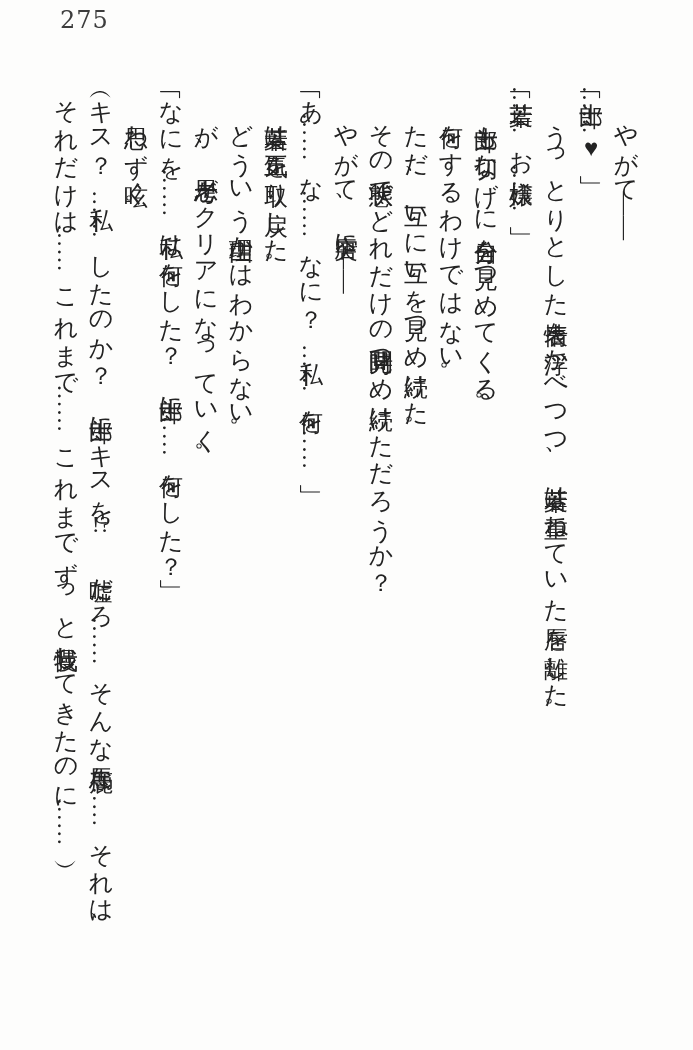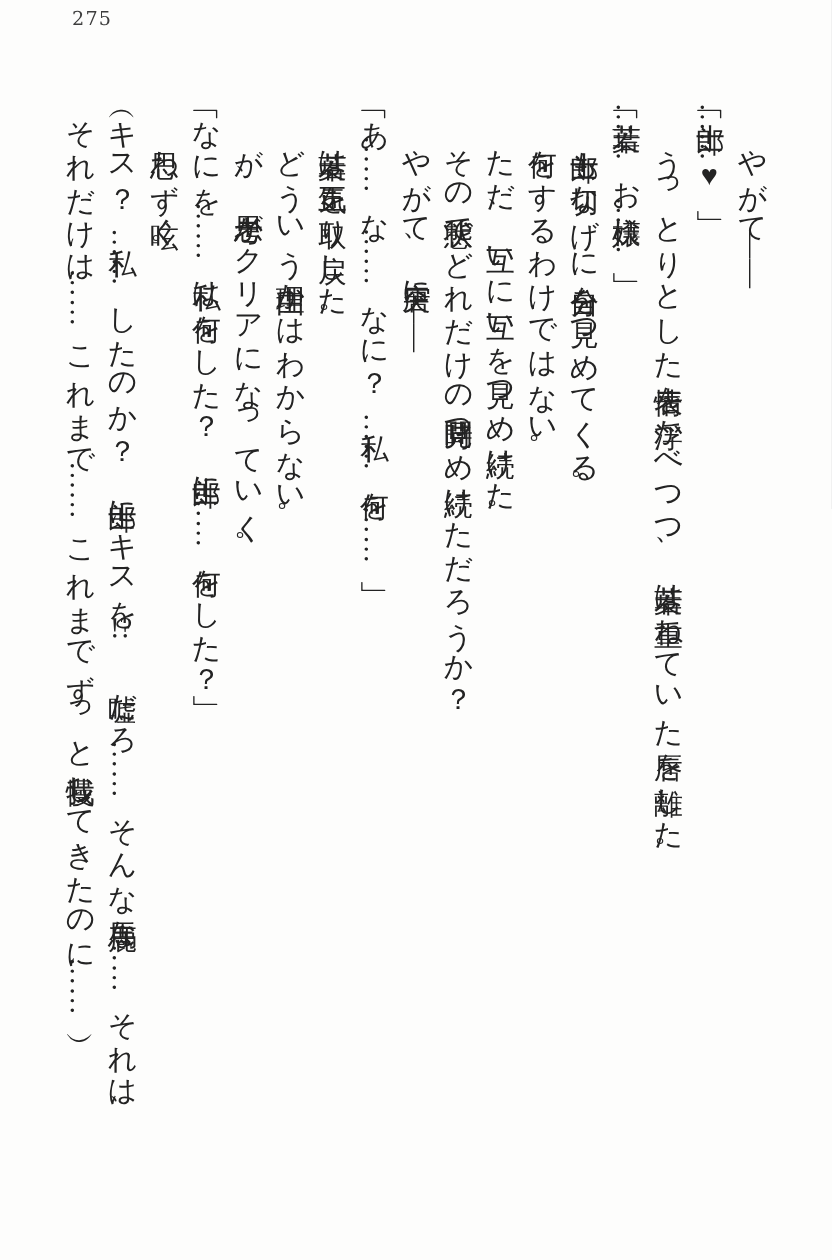--- a/index.html
+++ b/index.html
@@ -13,21 +13,21 @@
     height: 1050px;
     margin: 0 auto;
     background: #fdfdfc;
     overflow: hidden;
     font-family: "Liberation Serif", "DejaVu Serif", serif;
   }
   .page-number {
     position: absolute;
     top: 6px;
     left: 60px;
-    font-size: 16px;
+    font-size: 24px;
     letter-spacing: 1px;
     color: #3d3d3d;
     font-family: "DejaVu Serif", "Liberation Serif", serif;
   }
   .text-block {
     position: absolute;
     top: 84px;
     right: 50px;
     height: 945px;
     writing-mode: vertical-rl;

